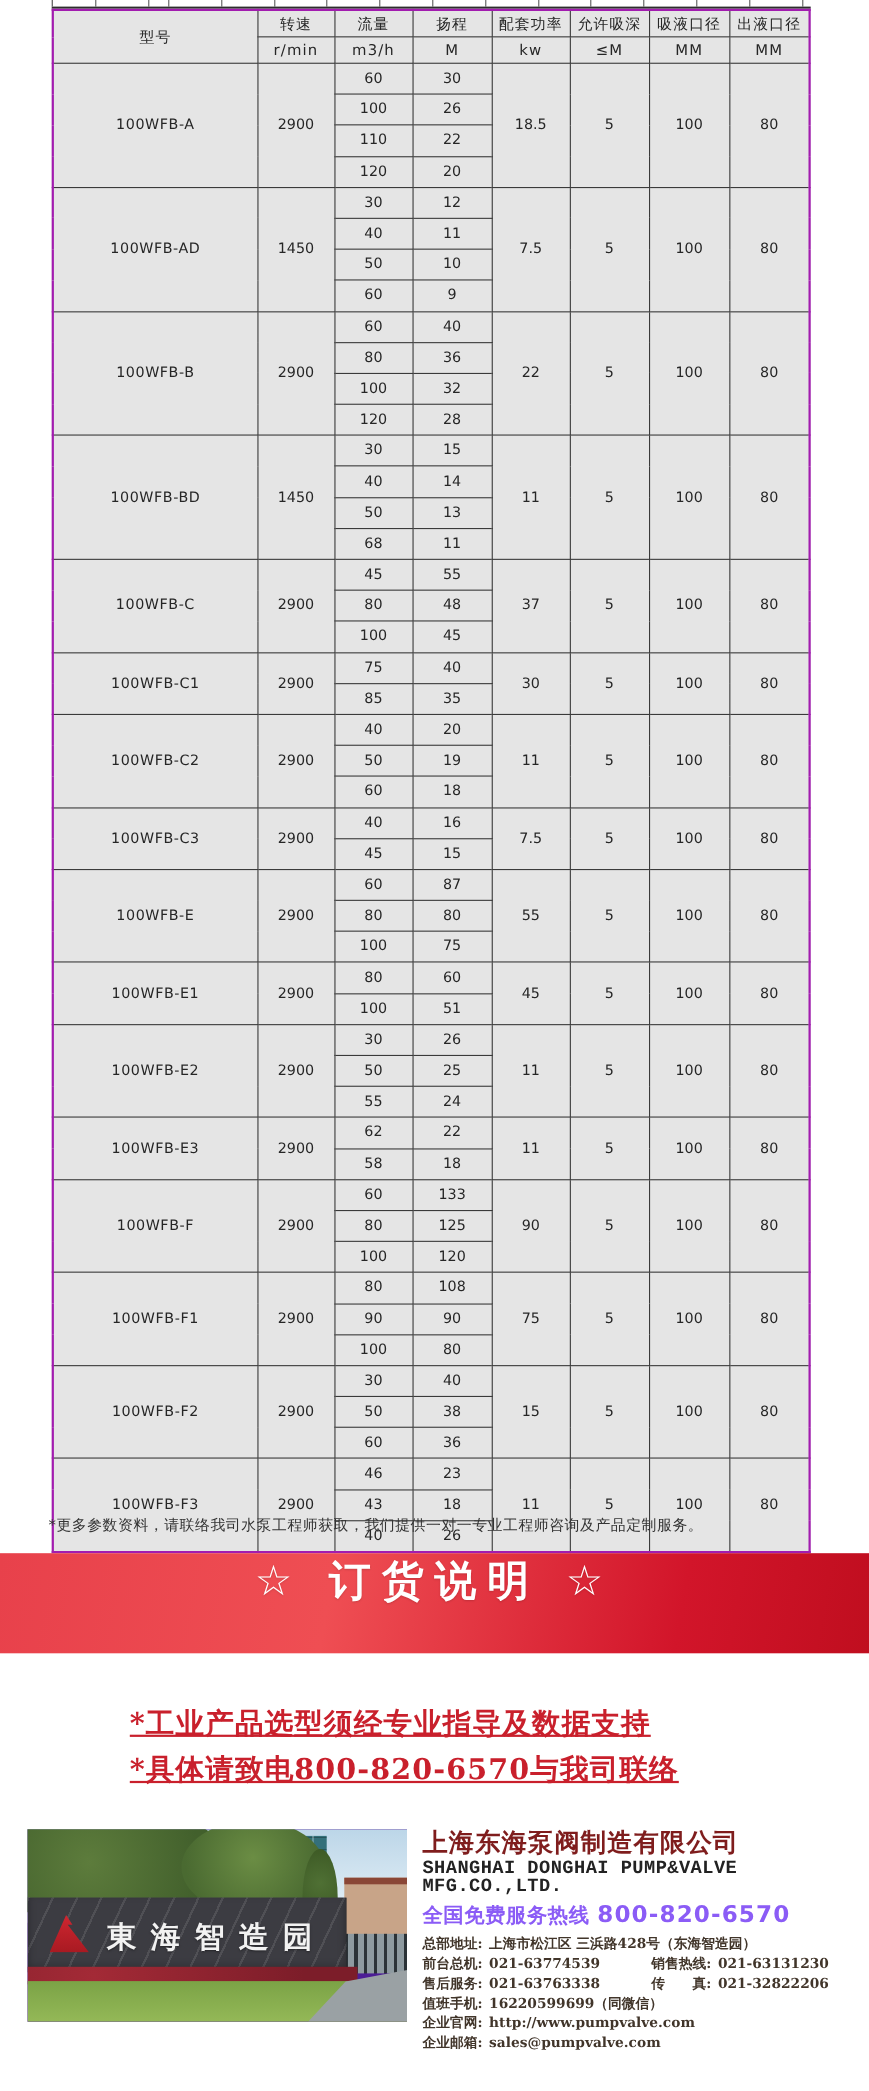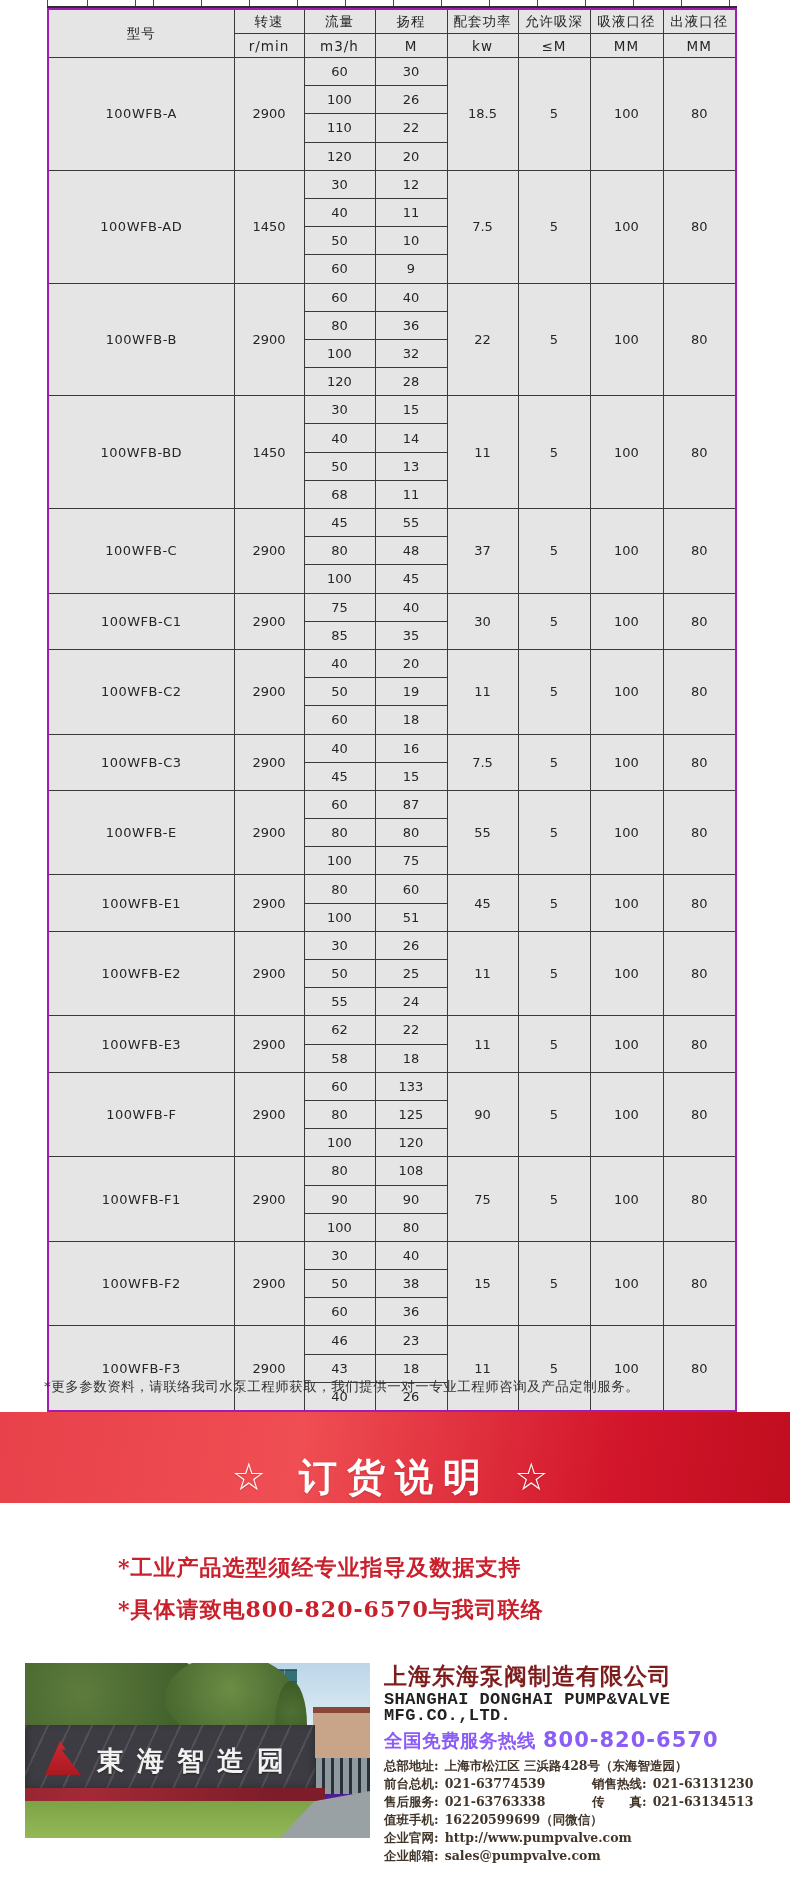--- a/index.html
+++ b/index.html
@@ -22,29 +22,29 @@
   table.spec tbody td{height:27.2px;}
   table.spec td.cell-model{letter-spacing:.5px;}
 
   
   .note{position:absolute;top:1378px;left:44px;width:720px;margin:0;
     font-size:13.5px;color:#333;letter-spacing:.5px;}
 
   
   .banner{position:absolute;top:1412px;left:0;width:790px;height:91px;
     background:linear-gradient(100deg,#e8414b 0%,#ef4e53 38%,#d2152a 78%,#c00e1f 100%);
-    display:flex;align-items:flex-end;justify-content:center;}
+    display:flex;align-items:flex-start;justify-content:center;}
   .banner .title{color:#ffffff;font-size:38px;font-weight:bold;letter-spacing:10px;
     text-shadow:0 1px 2px rgba(0,0,0,.15);}
 
   
   .notices{position:absolute;top:1552px;left:118px;margin:0;
     font-family:"DejaVu Serif","Liberation Serif",serif;}
-  .notices p{margin:0 0 11px 0;font-size:22px;font-weight:bold;color:#c9202c;
-    letter-spacing:1px;line-height:31px;}
+  .notices p{margin:0 0 11px 0;font-size:26px;font-weight:bold;color:#c9202c;
+    letter-spacing:1px;line-height:31px;text-decoration:underline;}
 
   
   .photo{position:absolute;top:1663px;left:25px;width:345px;height:175px;overflow:hidden;background:#4c1d95;}
   .ph-sky{position:absolute;top:0;left:0;width:345px;height:85px;
     background:linear-gradient(#bcd6e8,#e9f3f9);}
   .ph-tree-left{position:absolute;top:-22px;left:-30px;width:215px;height:115px;border-radius:50%;
     background:radial-gradient(circle at 40% 45%,#5d7c3c,#42602c 70%);}
   .ph-tree-mid{position:absolute;top:-8px;left:140px;width:130px;height:85px;border-radius:50%;
     background:radial-gradient(circle at 50% 40%,#6b8d44,#4a6a31 75%);}
   .ph-glass{position:absolute;top:6px;left:168px;width:104px;height:68px;background:#34707a;
@@ -452,21 +452,21 @@
     <div class="contacts" id="contact-lines">
         <div class="contact-line">
           <span class="pair pair1"><span class="lab">总部地址:</span><span class="val">上海市松江区 三浜路428号（东海智造园）</span></span>
         </div>
         <div class="contact-line">
           <span class="pair pair1"><span class="lab">前台总机:</span><span class="val">021-63774539</span></span>
           <span class="pair"><span class="lab">销售热线:</span><span class="val">021-63131230</span></span>
         </div>
         <div class="contact-line">
           <span class="pair pair1"><span class="lab">售后服务:</span><span class="val">021-63763338</span></span>
-          <span class="pair"><span class="lab">传　　真:</span><span class="val">021-63134513</span></span>
+          <span class="pair"><span class="lab">传　　真:</span><span class="val">021-32822206</span></span>
         </div>
         <div class="contact-line">
           <span class="pair pair1"><span class="lab">值班手机:</span><span class="val">16220599699（同微信）</span></span>
         </div>
         <div class="contact-line">
           <span class="pair pair1"><span class="lab">企业官网:</span><span class="val">http://www.pumpvalve.com</span></span>
         </div>
         <div class="contact-line">
           <span class="pair pair1"><span class="lab">企业邮箱:</span><span class="val">sales@pumpvalve.com</span></span>
         </div>

